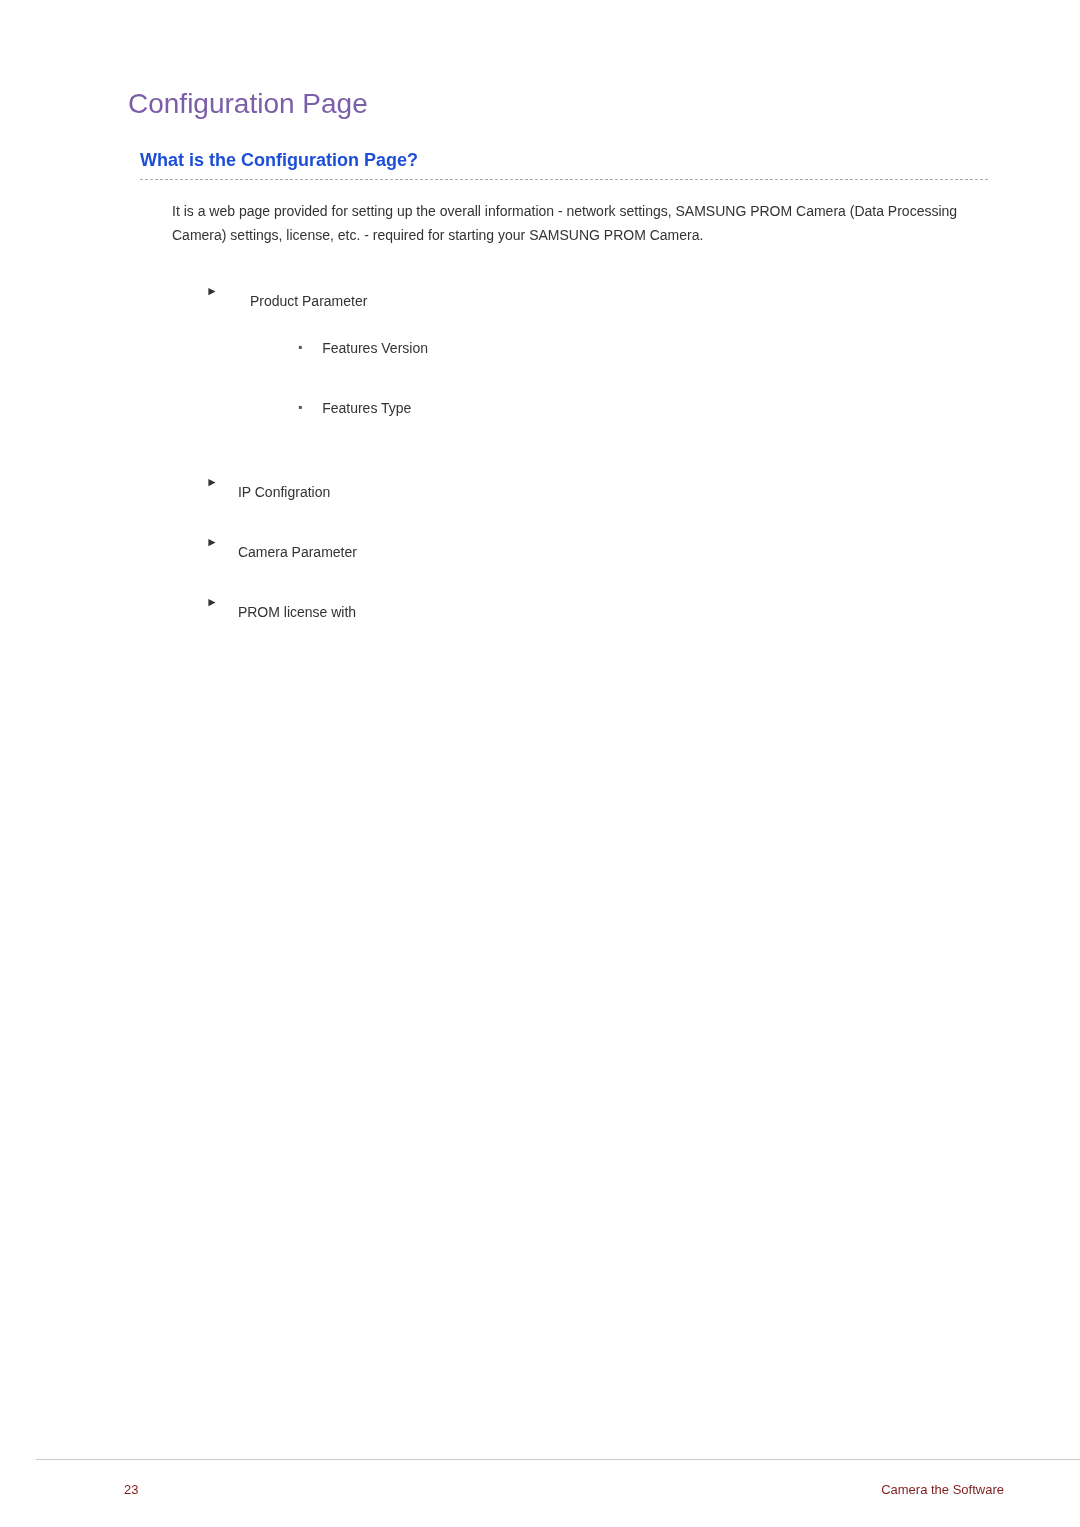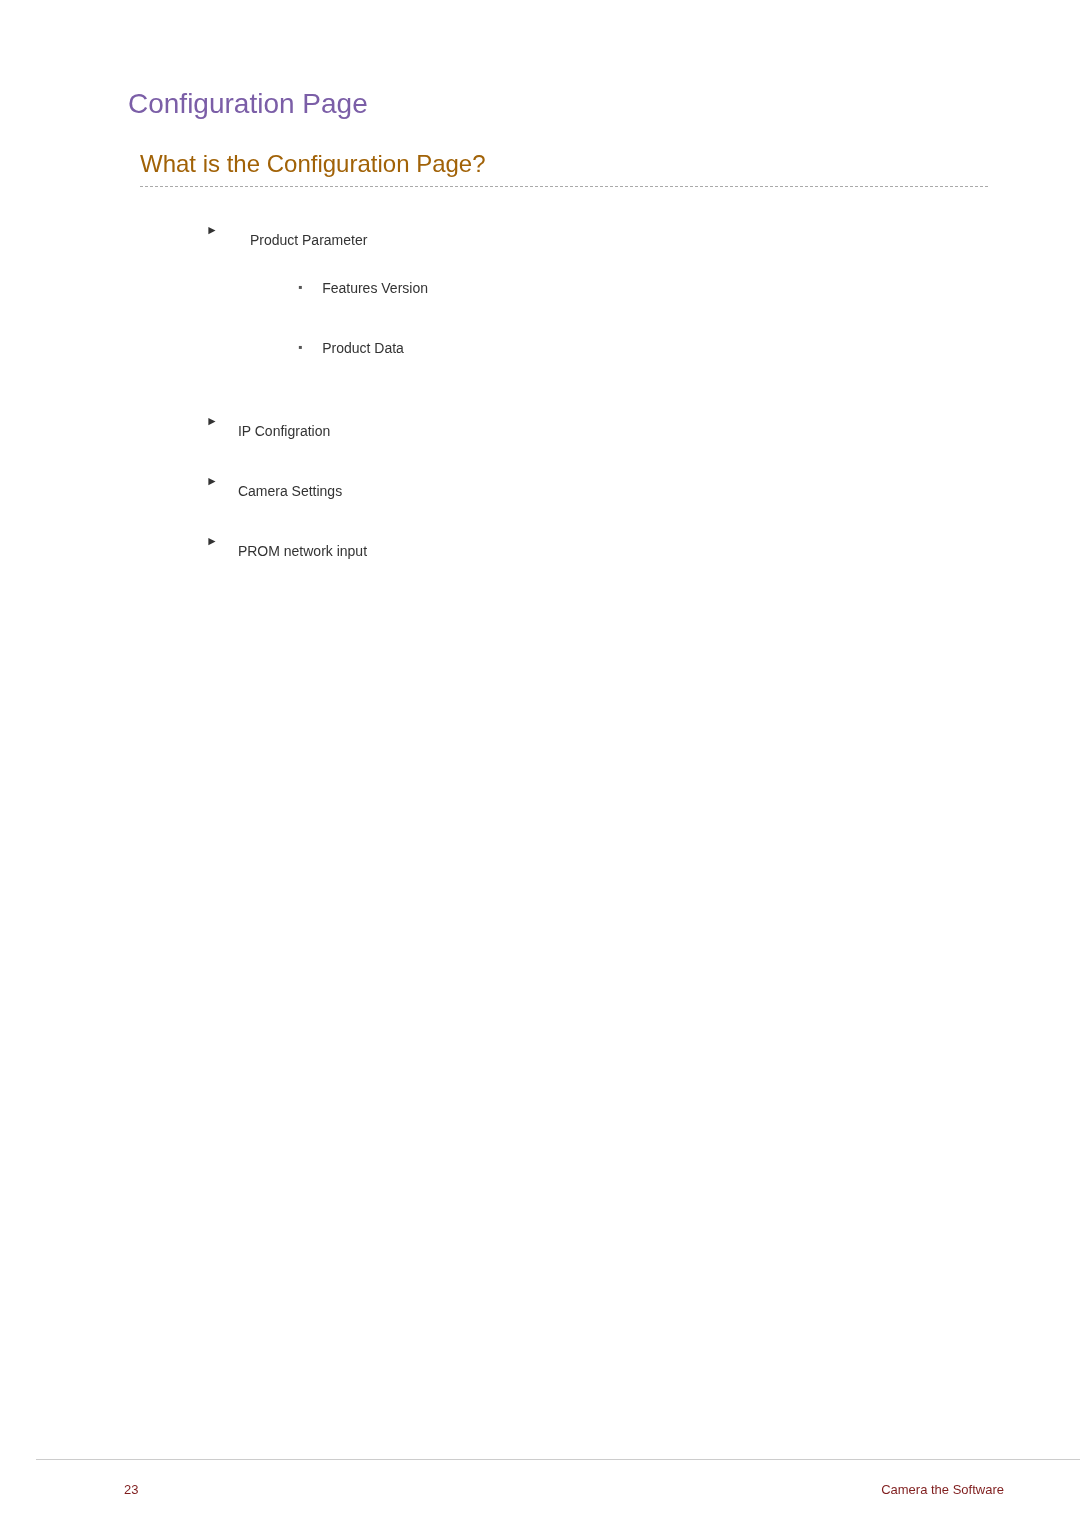--- a/index.html
+++ b/index.html
@@ -28,23 +28,23 @@
       color: #7b5ea7;
       font-weight: normal;
       margin-bottom: 30px;
     }
 
     .section {
       margin-bottom: 30px;
     }
 
     .section-heading {
-      font-size: 24px;
-      font-weight: normal;
-      color: #a16207;
+      font-size: 18px;
+      font-weight: bold;
+      color: #1d4ed8;
       padding-bottom: 8px;
       border-bottom: 1px dashed #aaa;
       margin-bottom: 20px;
     }
 
     .section-body {
       padding-left: 20px;
       line-height: 1.7;
     }
 
@@ -107,53 +107,56 @@
     }
   </style>
 </head>
 <body>
 
 <div class="page-content">
   <h1 class="page-title">Configuration Page</h1>
 
   <div class="section">
     <h2 class="section-heading">What is the Configuration Page?</h2>
+    <div class="section-body">
+      <p>It is a web page provided for setting up the overall information - network settings, SAMSUNG PROM Camera (Data Processing Camera) settings, license, etc. - required for starting your SAMSUNG PROM Camera.</p>
+    </div>
   </div>
 
   <div class="section">
     <div class="section-body">
 
       <ul class="features-list">
         <li>
           <span class="arrow-icon">►</span>
           <div>
             <span>Product Parameter</span>
             <ul class="sub-list">
               <li>
                 <span class="bullet-icon">▪</span>
                 <span>Features Version</span>
               </li>
               <li>
                 <span class="bullet-icon">▪</span>
-                <span>Product Data</span>
+                <span>Features Type</span>
               </li>
             </ul>
           </div>
         </li>
         <li>
           <span class="arrow-icon">►</span>
           <span>IP Configration</span>
         </li>
         <li>
           <span class="arrow-icon">►</span>
-          <span>Camera Settings</span>
+          <span>Camera Parameter</span>
         </li>
         <li>
           <span class="arrow-icon">►</span>
-          <span>PROM network input</span>
+          <span>PROM license with</span>
         </li>
       </ul>
     </div>
   </div>
 </div>
 
 <div class="page-footer">
   <span>23</span>
   <span>Camera the Software</span>
 </div>

